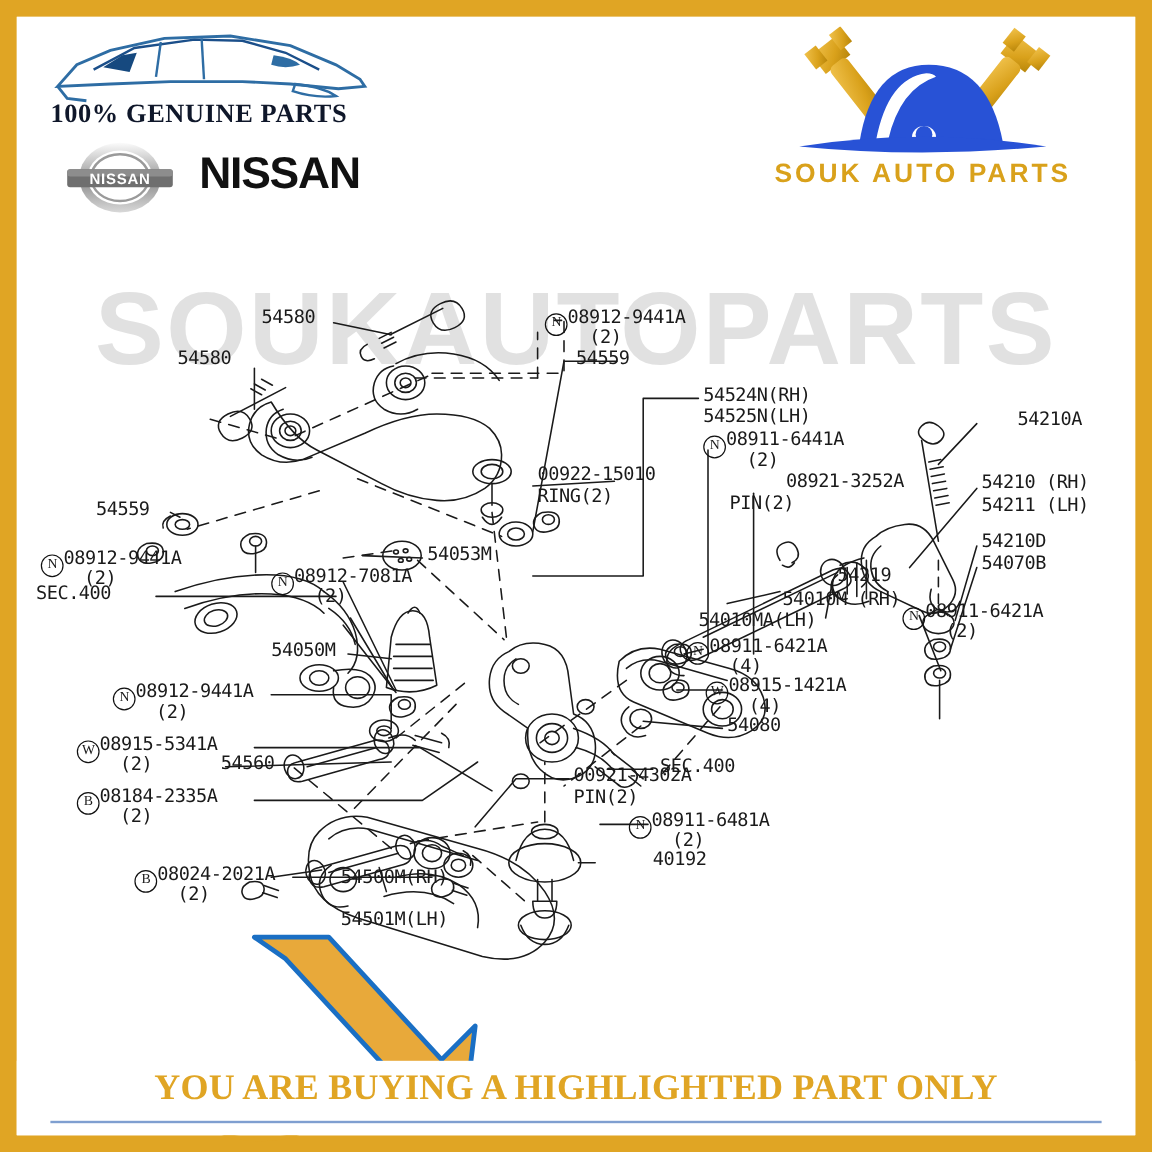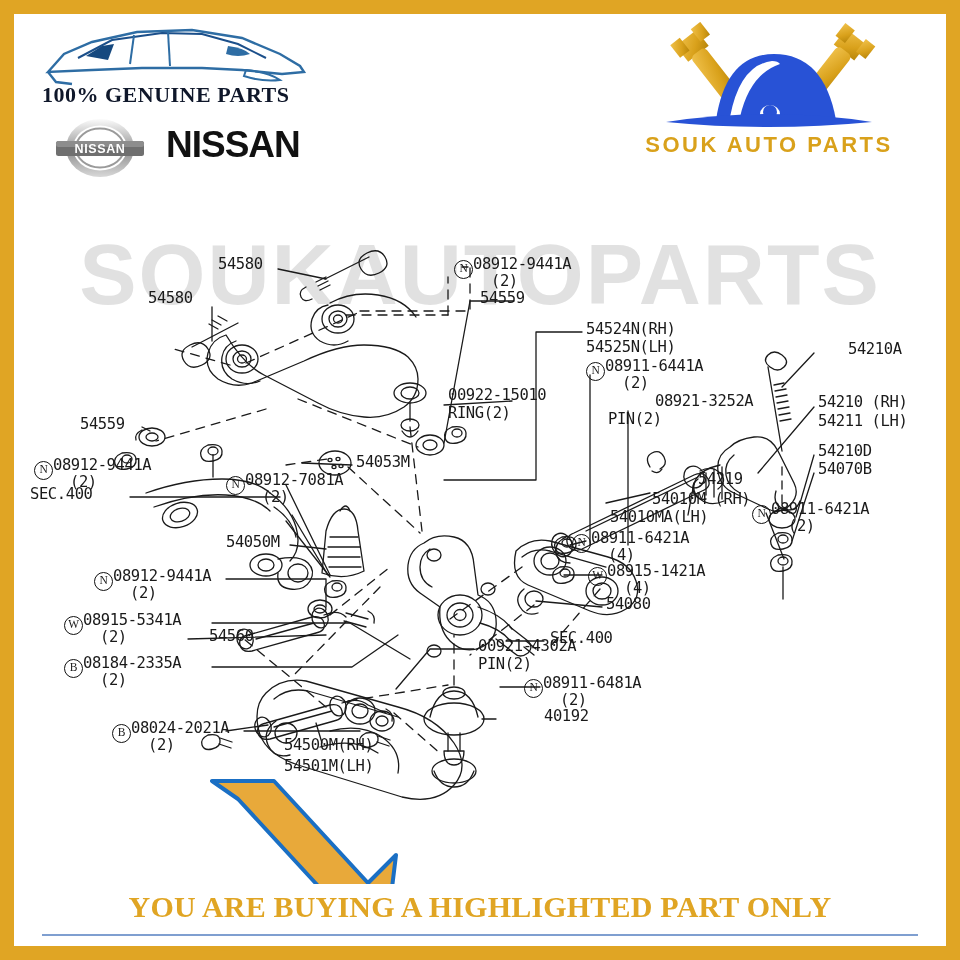--- a/index.html
+++ b/index.html
@@ -549,41 +549,41 @@
     <span class="lbl" style="left:40px;   top:259px;">(2)</span>
     <span class="lbl" style="left:0px;    top:271px;">SEC.400</span>
 
     <span class="lbl" style="left:196px; top:257px;"><span class="cir">N</span><span>08912-7081A</span></span>
     <span class="lbl" style="left:232px;  top:274px;">(2)</span>
     <span class="lbl" style="left:326px;  top:239px;">54053M</span>
     <span class="lbl" style="left:196px;  top:319px;">54050M</span>
 
     <span class="lbl" style="left:668px;  top:256px;">54219</span>
     <span class="lbl" style="left:580px;  top:276px;margin-left:42px;">54010M (RH)</span>
-    <span class="lbl" style="left:580px;  top:294px;">54010MA(LH)</span>
+    <span class="lbl" style="left:552px;  top:294px;">54010MA(LH)</span>
 
     <span class="lbl" style="left:542px; top:315px;"><span class="cir">N</span><span>08911-6421A</span></span>
     <span class="lbl" style="left:578px;  top:332px;">(4)</span>
     <span class="lbl" style="left:558px; top:348px;"><span class="cir">W</span><span>08915-1421A</span></span>
     <span class="lbl" style="left:594px;  top:365px;">(4)</span>
     <span class="lbl" style="left:576px;  top:381px;">54080</span>
     <span class="lbl" style="left:520px;  top:415px;">SEC.400</span>
 
     <span class="lbl" style="left:64px;  top:353px;"><span class="cir">N</span><span>08912-9441A</span></span>
     <span class="lbl" style="left:100px;  top:370px;">(2)</span>
     <span class="lbl" style="left:34px;  top:397px;"><span class="cir">W</span><span>08915-5341A</span></span>
     <span class="lbl" style="left:70px;   top:414px;">(2)</span>
-    <span class="lbl" style="left:179px;  top:413px;">54560</span>
+    <span class="lbl" style="left:154px;  top:413px;">54560</span>
     <span class="lbl" style="left:34px;  top:440px;"><span class="cir">B</span><span>08184-2335A</span></span>
     <span class="lbl" style="left:70px;   top:457px;">(2)</span>
 
     <span class="lbl" style="left:82px;  top:505px;"><span class="cir">B</span><span>08024-2021A</span></span>
     <span class="lbl" style="left:118px;  top:522px;">(2)</span>
 
-    <span class="lbl" style="left:254px;  top:522px;text-align:center;">54500M(RH)</span>
+    <span class="lbl" style="left:254px;  top:508px;text-align:center;">54500M(RH)</span>
     <span class="lbl" style="left:254px;  top:543px;">54501M(LH)</span>
 
     <span class="lbl" style="left:448px;  top:423px;">00921-4302A</span>
     <span class="lbl" style="left:448px;  top:441px;">PIN(2)</span>
     <span class="lbl" style="left:494px; top:460px;"><span class="cir">N</span><span>08911-6481A</span></span>
     <span class="lbl" style="left:530px;  top:477px;">(2)</span>
     <span class="lbl" style="left:470px;  top:493px;margin-left:44px;">40192</span>
 
     <div id="oval-highlight"></div>
     <div id="lbl-54419">54419</div>

